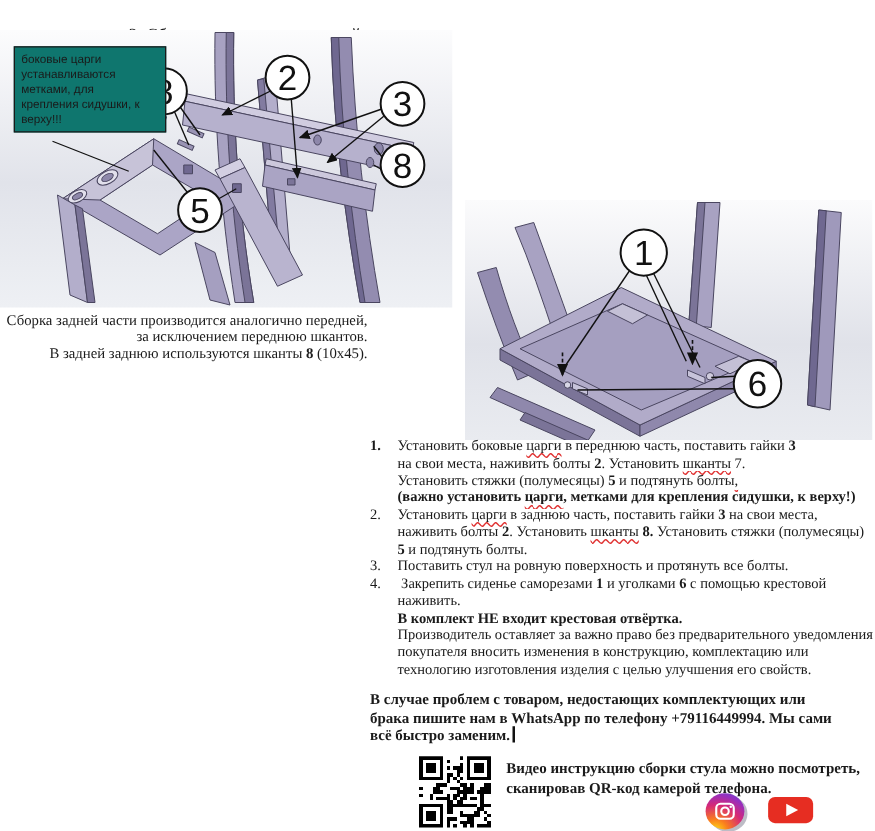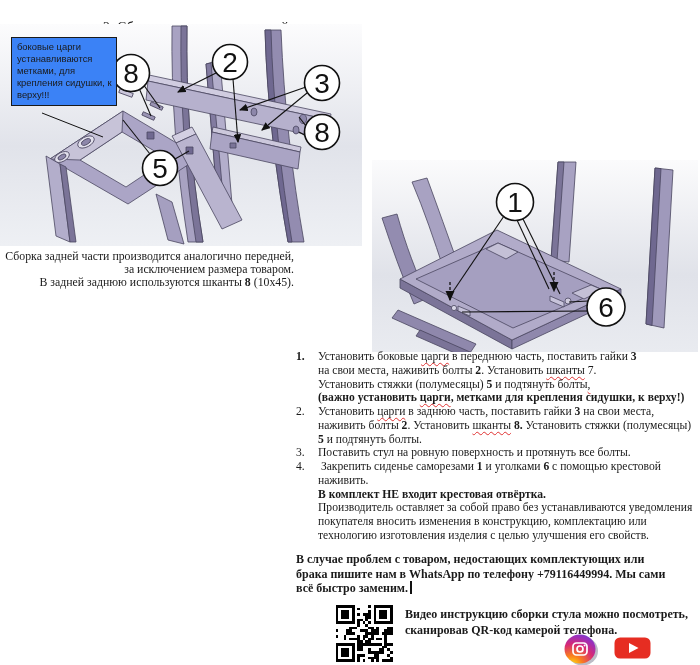--- a/index.html
+++ b/index.html
@@ -5,22 +5,22 @@
   html,body{margin:0;padding:0;background:#fff;}
   .page{position:relative;width:700px;height:665px;background:#fff;overflow:hidden;
         font-family:"Liberation Serif",serif;color:#1a1a1a;}
   .abs{position:absolute;}
   .b{font-weight:bold;}
   .u{text-decoration-thickness:1px;text-underline-offset:1.5px;}
   .w{text-decoration-line:underline;text-decoration-style:wavy;text-decoration-color:#e03131;
      text-decoration-thickness:1px;text-underline-offset:2px;}
   .title1{left:0;top:20px;width:432px;text-align:center;font-size:13.6px;letter-spacing:.2px;}
   .title2{left:408px;top:139px;font-size:13.2px;letter-spacing:.2px;}
-  .notebox{left:11px;top:37px;width:95px;padding:3px 4px 4px 5px;border:1.4px solid #1a1a1a;
-           background:#3b82f6;font-family:"Liberation Sans",sans-serif;font-size:9.4px;line-height:1.28;}
+  .notebox{left:11px;top:37px;width:95px;padding:3px 20px 4px 5px;border:1.4px solid #1a1a1a;
+           background:#0f766e;font-family:"Liberation Sans",sans-serif;font-size:9.4px;line-height:1.28;}
   .caption{left:0;top:250px;width:294px;text-align:right;font-size:11.8px;line-height:13.2px;}
   .list{left:296px;top:350px;width:404px;font-size:11.6px;}
   .li{position:relative;height:13.75px;line-height:13.75px;padding-left:22px;white-space:nowrap;}
   .num{position:absolute;left:0;top:0;}
   .contact{left:296px;top:552px;width:404px;font-size:12px;}
   .cl{height:14.6px;line-height:14.6px;white-space:nowrap;}
   .cursor{display:inline-block;width:2px;height:13px;background:#111;margin-left:2px;vertical-align:-2px;}
   .qrtext{left:405px;top:606px;width:300px;font-size:12px;font-weight:bold;line-height:16px;}
   .qt{white-space:nowrap;}
   svg text.callout{font-family:"Liberation Sans",sans-serif;fill:#111;}
@@ -132,21 +132,21 @@
         <circle cx="160" cy="144" r="17.5" fill="#fff" stroke="#111" stroke-width="1.6"></circle>
         <text class="callout" x="160" y="154" font-size="28" text-anchor="middle">5</text>
       </g>
     </g>
   </svg>
 
   <div class="abs notebox">боковые царги устанавливаются метками, для крепления сидушки, к верху!!!</div>
 
   <div class="abs caption">
     <div>Сборка задней части производится аналогично передней,</div>
-    <div>за исключением размера товаром.</div>
+    <div>за исключением переднюю шкантов.</div>
     <div><span>В задней заднюю используются шканты </span><span class="b">8</span><span> (10x45).</span></div>
   </div>
 
 
   <svg class="abs" style="left:372px;top:160px" width="326" height="192" viewBox="0 0 326 192">
     <defs>
       <linearGradient id="bg2" x1="0" y1="0" x2="0" y2="1">
         <stop offset="0" stop-color="#fbfbfc"></stop>
           <stop offset="0.6" stop-color="#e0e2e9"></stop>
         <stop offset="1" stop-color="#e9ebf0"></stop>
@@ -238,21 +238,21 @@
       <span class="num">4.</span>
       <span><span>&nbsp;Закрепить сиденье саморезами </span><span class="b">1</span><span> и уголками </span><span class="b">6</span><span> с помощью крестовой</span></span></div>
     <div class="li">
       <span class="num"></span>
       <span><span>наживить.</span></span></div>
     <div class="li">
       <span class="num"></span>
       <span><span class="b u">В комплект НЕ входит крестовая отвёртка.</span></span></div>
     <div class="li">
       <span class="num"></span>
-      <span><span>Производитель оставляет за собой право без устанавливаются уведомления</span></span></div>
+      <span><span>Производитель оставляет за важно право без предварительного уведомления</span></span></div>
     <div class="li">
       <span class="num"></span>
       <span><span>покупателя вносить изменения в конструкцию, комплектацию или</span></span></div>
     <div class="li">
       <span class="num"></span>
       <span><span>технологию изготовления изделия с целью улучшения его свойств.</span></span></div>
   </div>
 
   <div class="abs contact">
     <div class="cl"><span class="b u">В случае проблем с товаром, недостающих комплектующих или</span></div>

